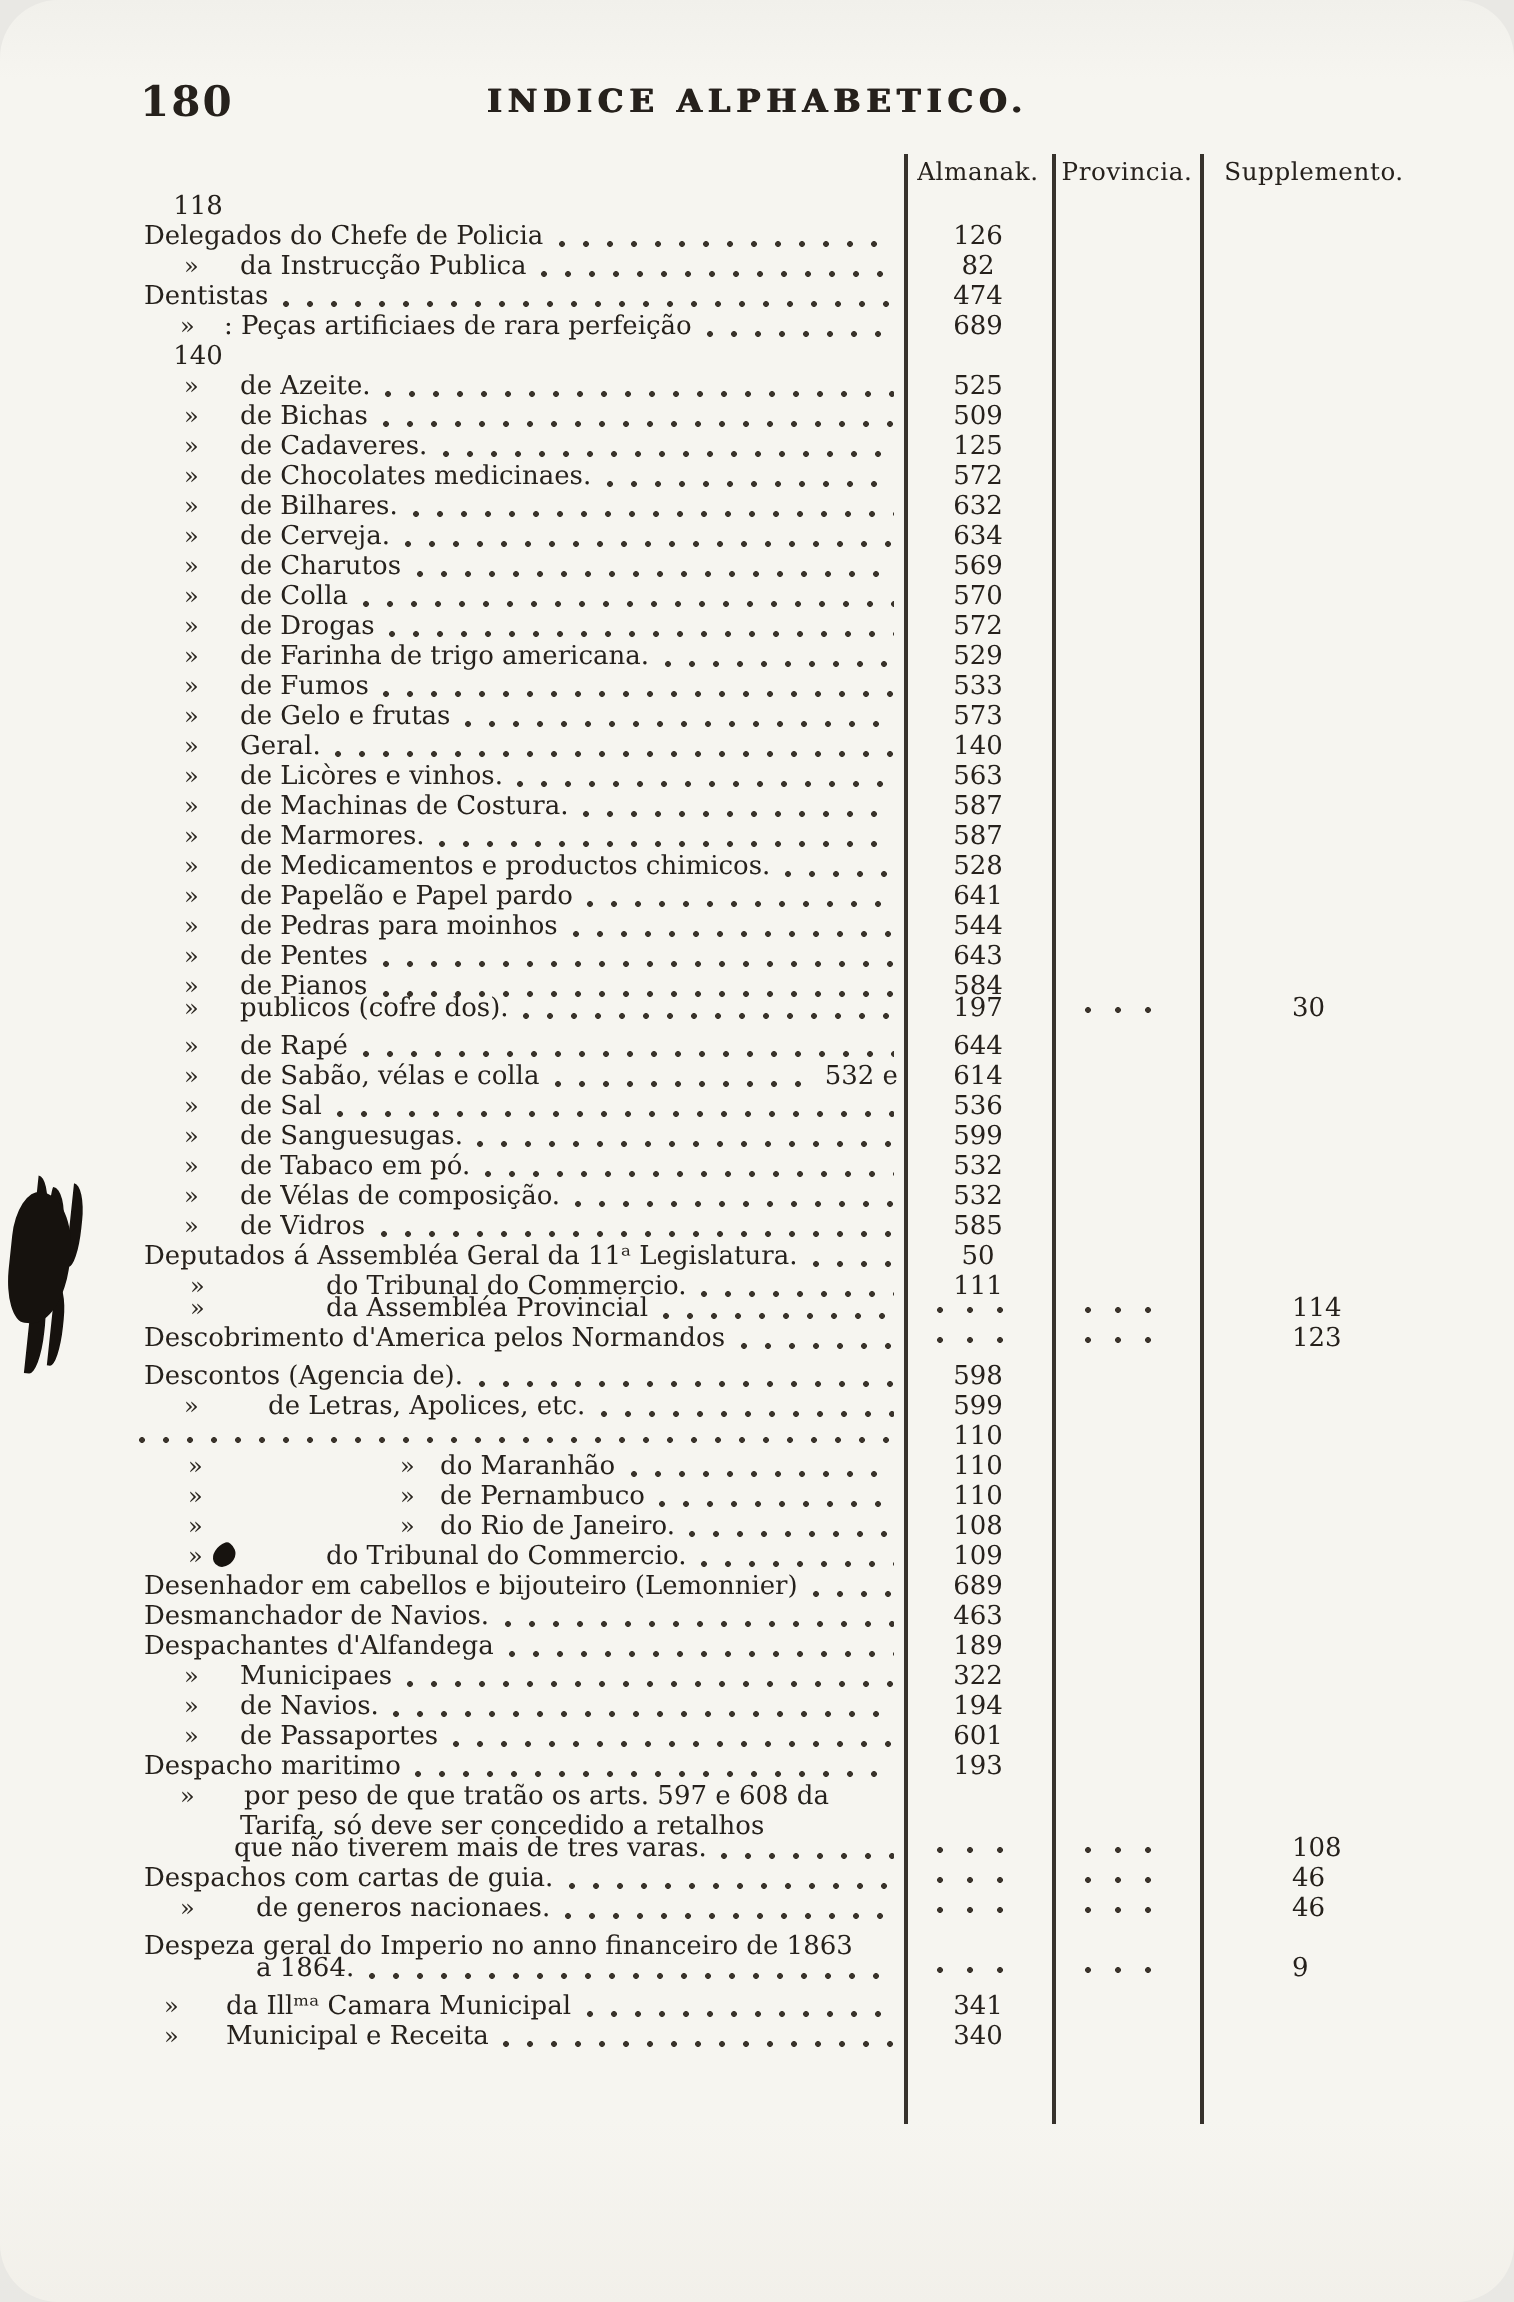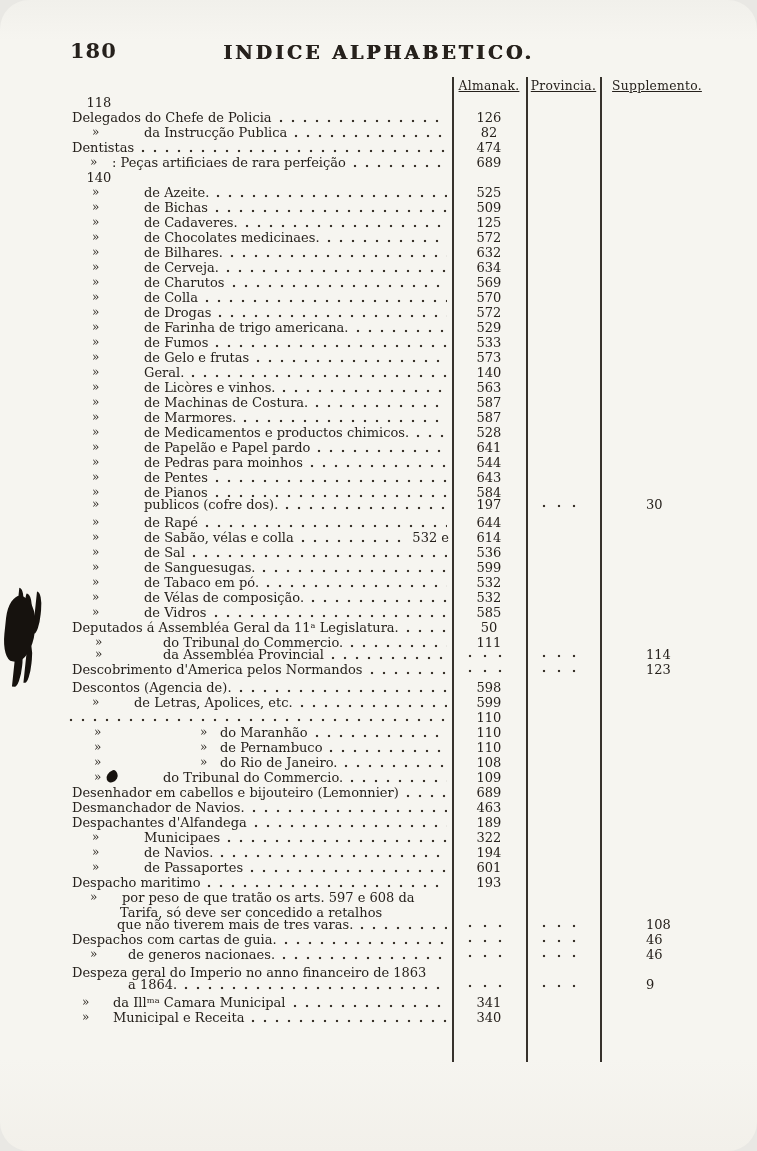--- a/index.html
+++ b/index.html
@@ -4,23 +4,23 @@
 <style>
   html,body{margin:0;padding:0;background:#e9e8e4;}
   .page{
     position:relative;width:757px;height:1151px;overflow:hidden;
     background:linear-gradient(180deg,#f1f0eb 0,#f6f5f0 40px,#f6f5f0 92%,#f2f0ea 100%);
     font-family:"DejaVu Serif","DejaVu Sans",serif;
     color:#26211c;
     border-radius:29px;
   }
   .pagenum{position:absolute;left:70px;top:38px;font-size:21px;font-weight:bold;letter-spacing:1px;}
-  .title{position:absolute;left:0;right:0;top:41px;text-align:center;font-size:19px;font-weight:bold;
+  .title{position:absolute;left:0;right:0;top:41px;text-align:center;font-size:16px;font-weight:bold;
     letter-spacing:3px;text-shadow:0.7px 0 0 currentColor;}
-  .colhead{position:absolute;top:79px;font-size:12.3px;letter-spacing:.3px;white-space:nowrap;text-decoration:underline;}
+  .colhead{position:absolute;top:79px;font-size:12.3px;letter-spacing:.3px;white-space:nowrap;}
   .colhead.alm-h{left:452px;width:74px;text-align:center;}
   .colhead.prov-h{left:527px;width:73px;text-align:center;}
   .colhead.sup-h{left:601px;width:112px;text-align:center;}
   .vrule{position:absolute;top:77px;height:985px;width:1.6px;background:#37322c;}
   .v1{left:452px}.v2{left:526px}.v3{left:600px}
   .rows{position:absolute;left:62px;top:92px;width:695px;}
   .row{display:flex;height:15px;align-items:baseline;font-size:13px;line-height:15px;white-space:nowrap;}
   .label{position:relative;width:390px;min-width:390px;display:flex;align-items:baseline;}
   .b1,.b2{position:absolute;top:0;font-size:12px;color:#2a251f;}
   .txt{z-index:1;}
@@ -30,21 +30,21 @@
   .tail{margin-right:3px;}
   .cell{height:15px;}
   .alm{width:74px;min-width:74px;text-align:center;}
   .prov{width:74px;min-width:74px;text-align:center;}
   .sup{width:157px;min-width:157px;box-sizing:border-box;padding-left:46px;text-align:left;}
   .celldots{display:inline-block;width:42px;height:4px;vertical-align:middle;
     background-image:radial-gradient(circle at 2px 2px,#3a332b 1.3px,transparent 1.6px);
     background-size:15px 4px;background-repeat:repeat-x;}
   
   .h   .txt{margin-left:10px}
-  .s1  .b1{left:30px}  .s1  .txt{margin-left:82px}
+  .s1  .b1{left:30px}  .s1  .txt{margin-left:58px}
   .s1d .b1{left:28px}  .s1d .txt{margin-left:50px}
   .s1m .b1{left:30px}  .s1m .txt{margin-left:72px}
   .s1n .b1{left:33px}  .s1n .txt{margin-left:101px}
   .s1s .b1{left:20px}  .s1s .txt{margin-left:51px}
   .s1g .b1{left:28px}  .s1g .txt{margin-left:66px}
   .s2  .b1{left:32px}  .s2 .b2{left:138px} .s2 .txt{margin-left:158px}
   .s2t .b1{left:32px}  .s2t .txt{margin-left:101px}
   .cp  .b1{left:28px}  .cp  .txt{margin-left:60px}
   .c0  .txt{margin-left:58px}
   .cq  .txt{margin-left:55px}

